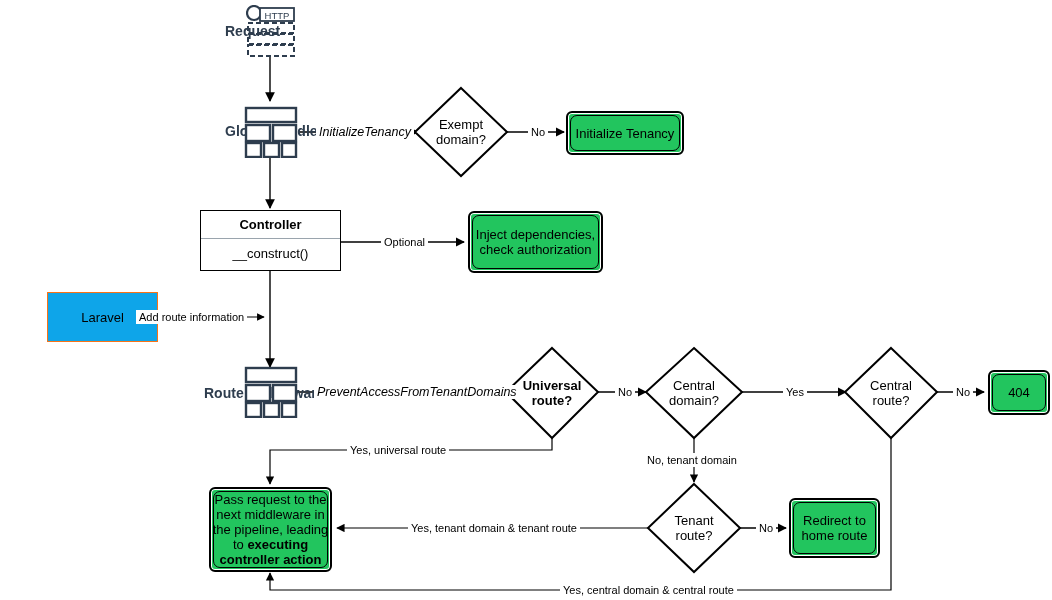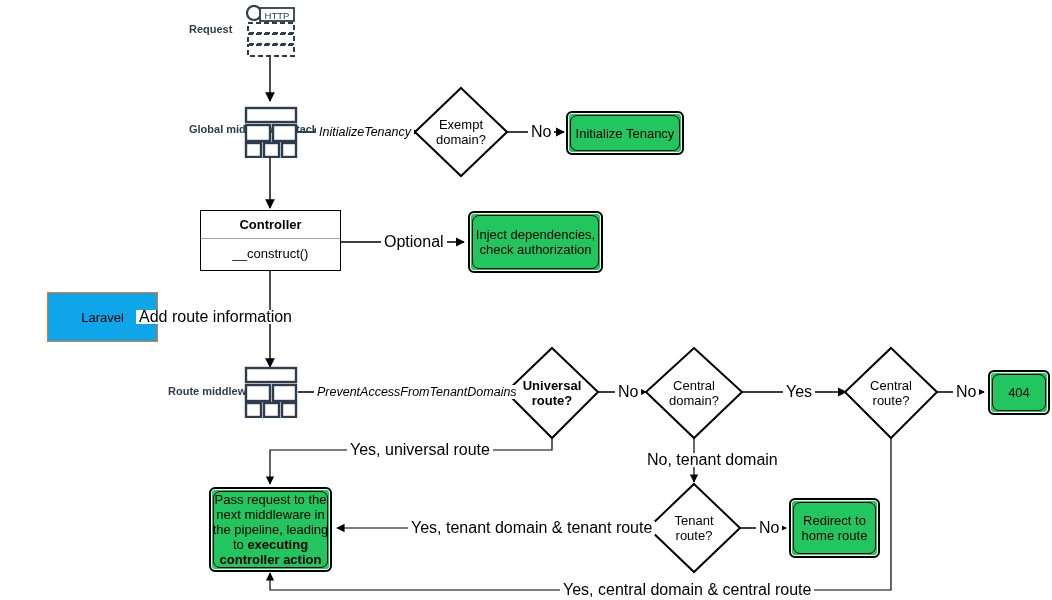--- a/index.html
+++ b/index.html
@@ -88,28 +88,29 @@
     text-align: center;
     font-size: 13px;
     line-height: 15px;
     color: #000000;
     pointer-events: none;
   }
   
   .side-label {
     position: absolute;
     font-weight: bold;
-    font-size: 11px;
+    font-size: 14px;
     color: #2e3d4e;
     white-space: nowrap;
+    margin-left: 36px;
   }
   
   .edge-label {
     position: absolute;
-    font-size: 16px;
+    font-size: 11px;
     color: #000000;
     background: #ffffff;
     padding: 0 3px;
     white-space: nowrap;
     line-height: 14px;
   }
   .edge-label.italic {
     font-style: italic;
     font-size: 12.5px;
   }

